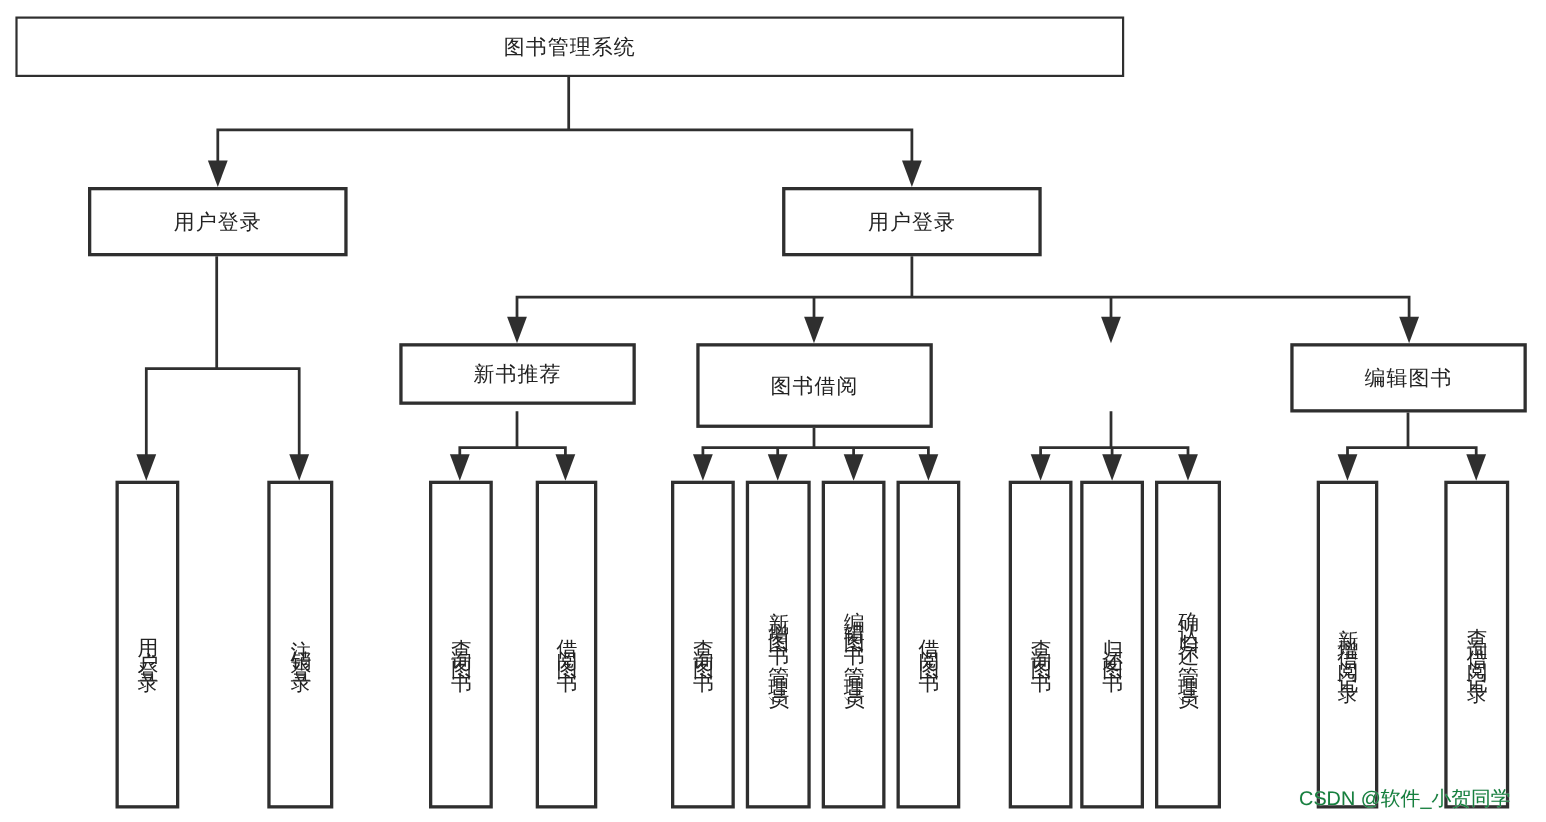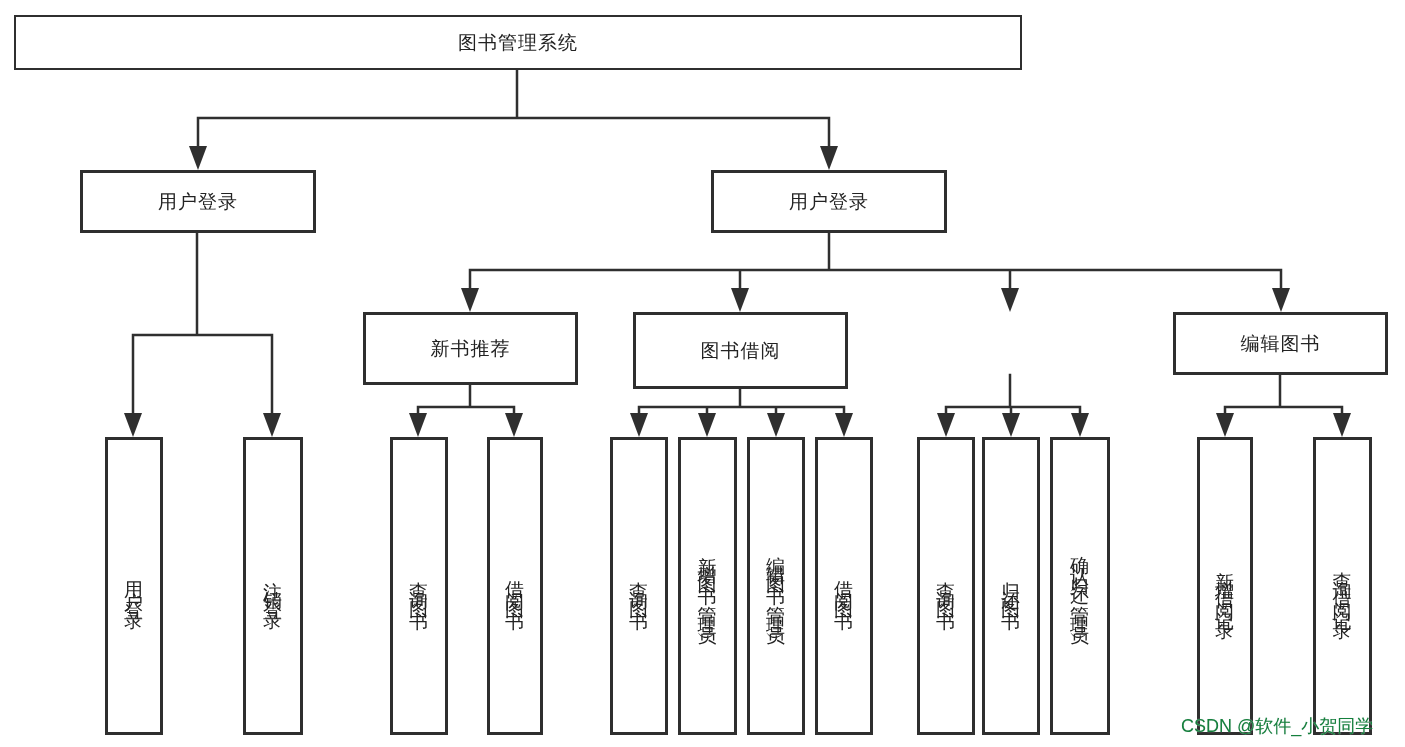--- a/index.html
+++ b/index.html
@@ -100,21 +100,21 @@
     <span class="node-label-h">图书管理系统</span>
   </div>
 
   <div class="node" style="left:80px; top:170px; width:236px; height:63px;">
     <span class="node-label-h">用户登录</span>
   </div>
   <div class="node" style="left:711px; top:170px; width:236px; height:63px;">
     <span class="node-label-h">用户登录</span>
   </div>
 
-  <div class="node" style="left:363px; top:312px; width:215px; height:73px;">
+  <div class="node" style="left:363px; top:312px; width:215px; height:56px;">
     <span class="node-label-h">新书推荐</span>
   </div>
   <div class="node" style="left:633px; top:312px; width:215px; height:77px;">
     <span class="node-label-h">图书借阅</span>
   </div>
   <div class="node" style="left:1173px; top:312px; width:215px; height:63px;">
     <span class="node-label-h">编辑图书</span>
   </div>
 
   <div class="node" style="left:105px; top:437px; width:58px; height:298px;">

